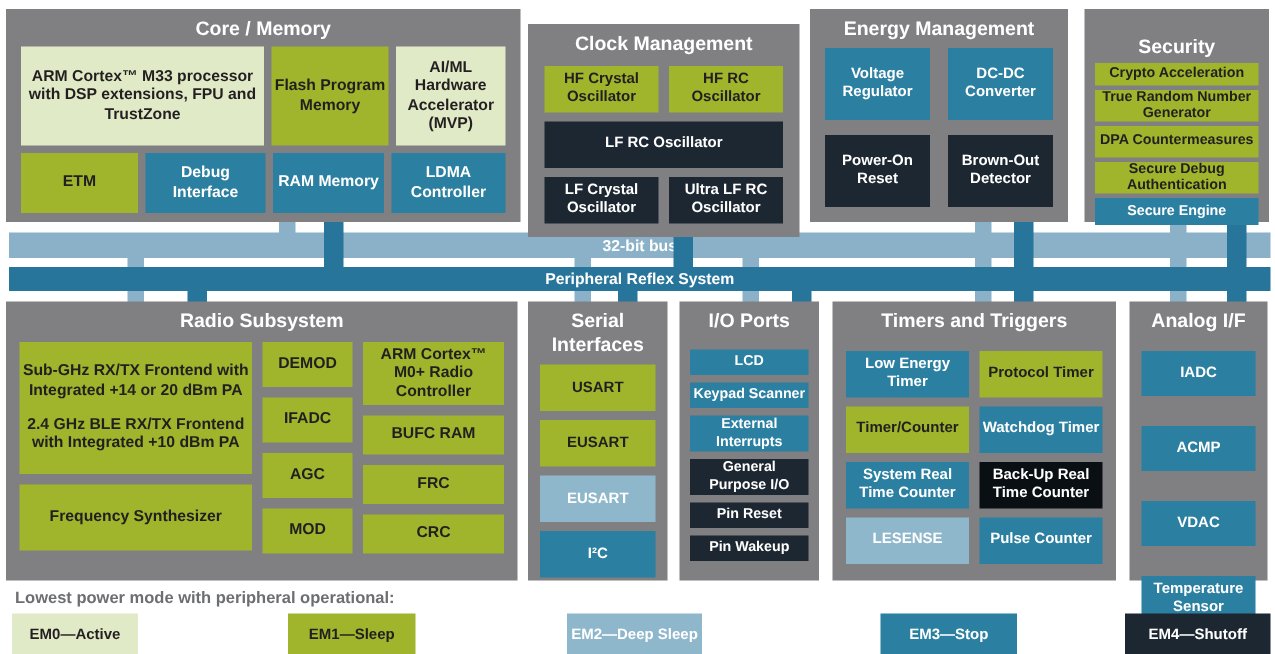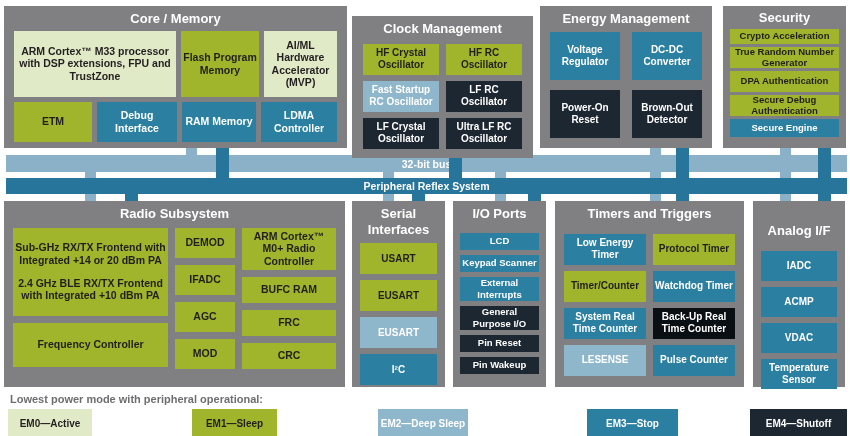--- a/index.html
+++ b/index.html
@@ -76,21 +76,20 @@
     </div>
   </div>
 
   <div class="blk" style="left:352px;top:16px;width:181px;height:142px">
     <div class="title" style="margin-top:5px">Clock Management</div>
     <div class="row" style="padding:0 11px;margin-top:7px;gap:7px;height:31px">
       <div class="cell em1 f10" style="flex:1">HF Crystal Oscillator</div>
       <div class="cell em1 f10" style="flex:1">HF RC Oscillator</div>
     </div>
     <div class="row" style="padding:0 11px;margin-top:6px;gap:7px;height:31px">
-      <div class="cell em2 f10" style="flex:1">Fast Startup RC Oscillator</div>
       <div class="cell em4 f10" style="flex:1">LF RC Oscillator</div>
     </div>
     <div class="row" style="padding:0 11px;margin-top:6px;gap:7px;height:31px">
       <div class="cell em4 f10" style="flex:1">LF Crystal Oscillator</div>
       <div class="cell em4 f10" style="flex:1">Ultra LF RC Oscillator</div>
     </div>
   </div>
 
   <div class="blk" style="left:540px;top:6px;width:172px;height:142px">
     <div class="title" style="margin-top:5px">Energy Management</div>
@@ -98,39 +97,39 @@
       <div class="cell em3 f10" style="flex:1">Voltage Regulator</div>
       <div class="cell em3 f10" style="flex:1">DC-DC Converter</div>
     </div>
     <div class="row" style="padding:0 10px;margin-top:10px;gap:12px;height:48px">
       <div class="cell em4 f10" style="flex:1">Power-On Reset</div>
       <div class="cell em4 f10" style="flex:1">Brown-Out Detector</div>
     </div>
   </div>
 
   <div class="blk" style="left:723px;top:6px;width:123px;height:142px">
-    <div class="title" style="margin-top:4px">Security</div>
+    <div class="title" style="margin-top:17px">Security</div>
     <div class="col" style="padding:0 7px;margin-top:3px;gap:3px">
       <div class="cell em1 f95" style="height:15px">Crypto Acceleration</div>
       <div class="cell em1 f95" style="height:21px">True Random Number Generator</div>
-      <div class="cell em1 f95" style="height:21px">DPA Authentication</div>
+      <div class="cell em1 f95" style="height:21px">DPA Countermeasures</div>
       <div class="cell em1 f95" style="height:21px">Secure Debug Authentication</div>
       <div class="cell em3 f95" style="height:18px">Secure Engine</div>
     </div>
   </div>
 
   <div class="blk" style="left:4px;top:201px;width:341px;height:186px">
     <div class="title" style="margin-top:5px">Radio Subsystem</div>
     <div class="row" style="padding:0 9px;margin-top:6px;gap:7px">
       <div class="col" style="flex:0 0 155px">
         <div class="cell em1 f105 col" style="height:88px;justify-content:center;gap:11px">
           <div>Sub-GHz RX/TX Frontend with Integrated +14 or 20 dBm PA</div>
           <div>2.4 GHz BLE RX/TX Frontend with Integrated +10 dBm PA</div>
         </div>
-        <div class="cell em1 f105" style="height:44px;margin-top:7px">Frequency Controller</div>
+        <div class="cell em1 f105" style="height:44px;margin-top:7px">Frequency Synthesizer</div>
       </div>
       <div class="col" style="flex:0 0 60px;gap:7px">
         <div class="cell em1 f105" style="height:30px">DEMOD</div>
         <div class="cell em1 f105" style="height:30px">IFADC</div>
         <div class="cell em1 f105" style="height:30px">AGC</div>
         <div class="cell em1 f105" style="height:30px">MOD</div>
       </div>
       <div class="col" style="flex:0 0 94px;gap:7px">
         <div class="cell em1 f105" style="height:42px">ARM Cortex™ M0+ Radio Controller</div>
         <div class="cell em1 f105" style="height:26px">BUFC RAM</div>
@@ -174,22 +173,22 @@
       <div class="col" style="flex:1;gap:6px">
         <div class="cell em1 f10" style="height:31px">Protocol Timer</div>
         <div class="cell em3 f10" style="height:31px">Watchdog Timer</div>
         <div class="cell em4b f10" style="height:31px">Back-Up Real Time Counter</div>
         <div class="cell em3 f10" style="height:31px">Pulse Counter</div>
       </div>
     </div>
   </div>
 
   <div class="blk" style="left:753px;top:201px;width:92px;height:186px">
-    <div class="title" style="margin-top:22px">Analog I/F</div>
-    <div class="col" style="padding:0 8px;margin-top:12px;gap:6px">
+    <div class="title" style="margin-top:5px">Analog I/F</div>
+    <div class="col" style="padding:0 8px;margin-top:12px;gap:20px">
       <div class="cell em3 f10" style="height:30px">IADC</div>
       <div class="cell em3 f10" style="height:30px">ACMP</div>
       <div class="cell em3 f10" style="height:30px">VDAC</div>
       <div class="cell em3 f10" style="height:30px">Temperature Sensor</div>
     </div>
   </div>
 
   <div class="legend-label">Lowest power mode with peripheral operational:</div>
   <div class="swatch em0" style="left:8px;width:84px">EM0—Active</div>
   <div class="swatch em1" style="left:192px;width:85px">EM1—Sleep</div>

